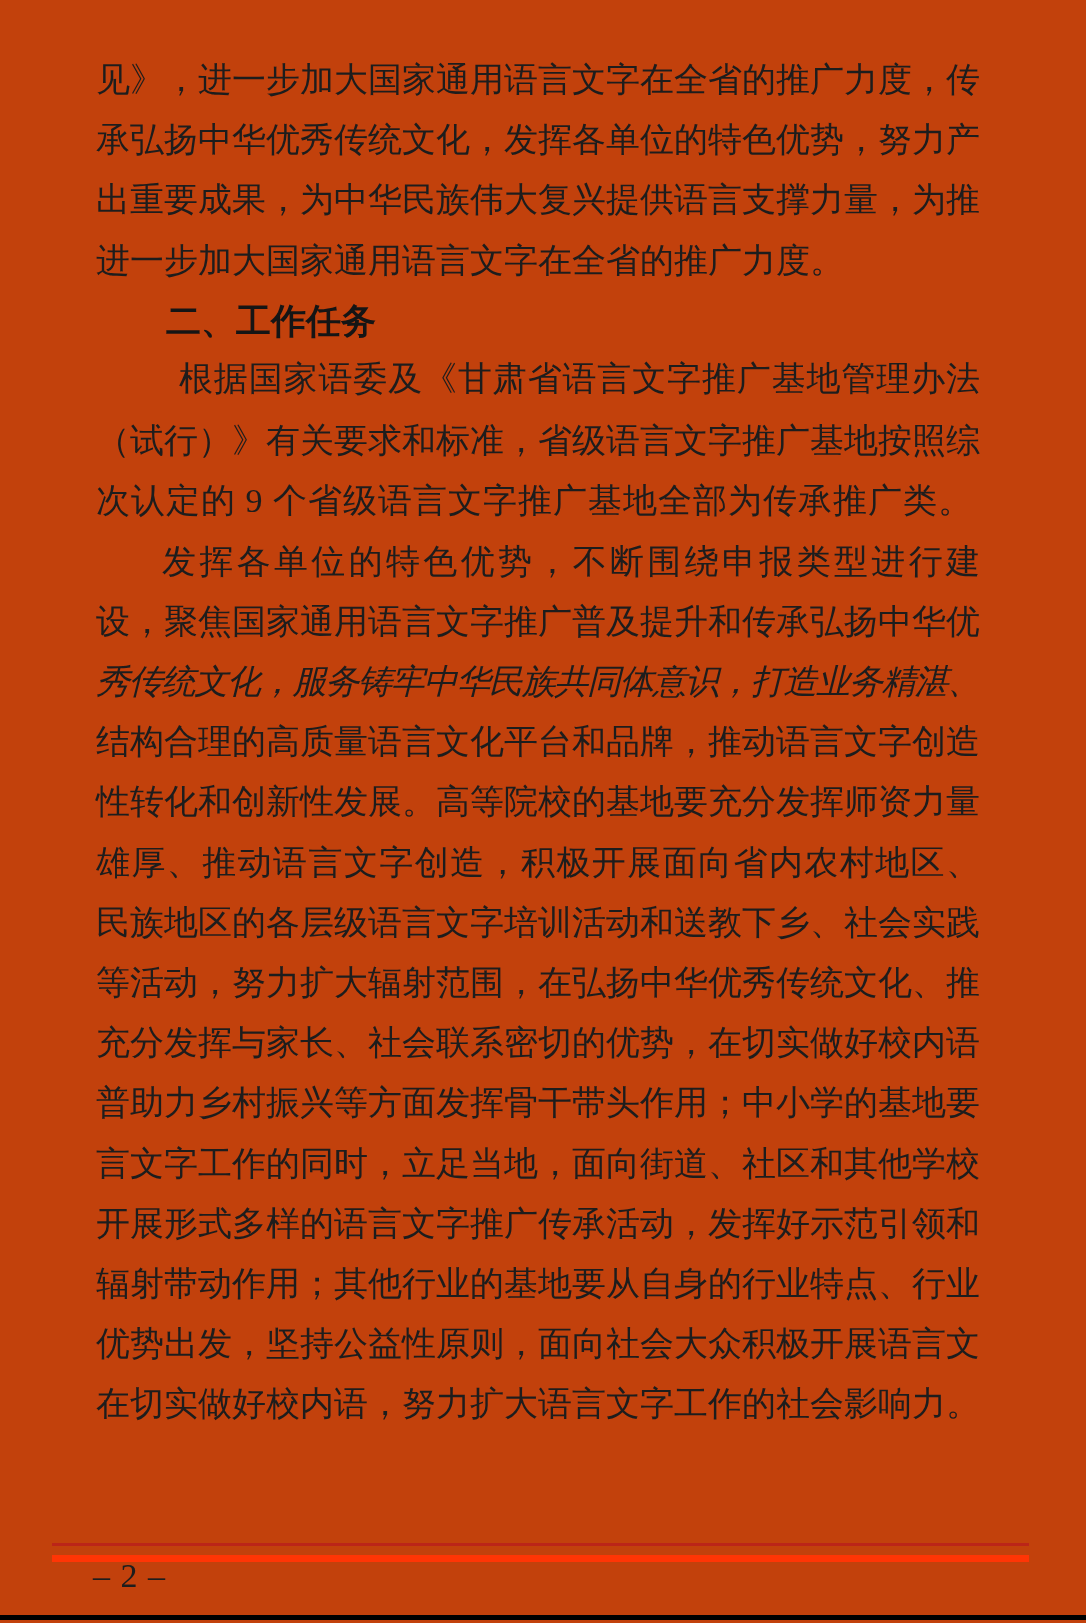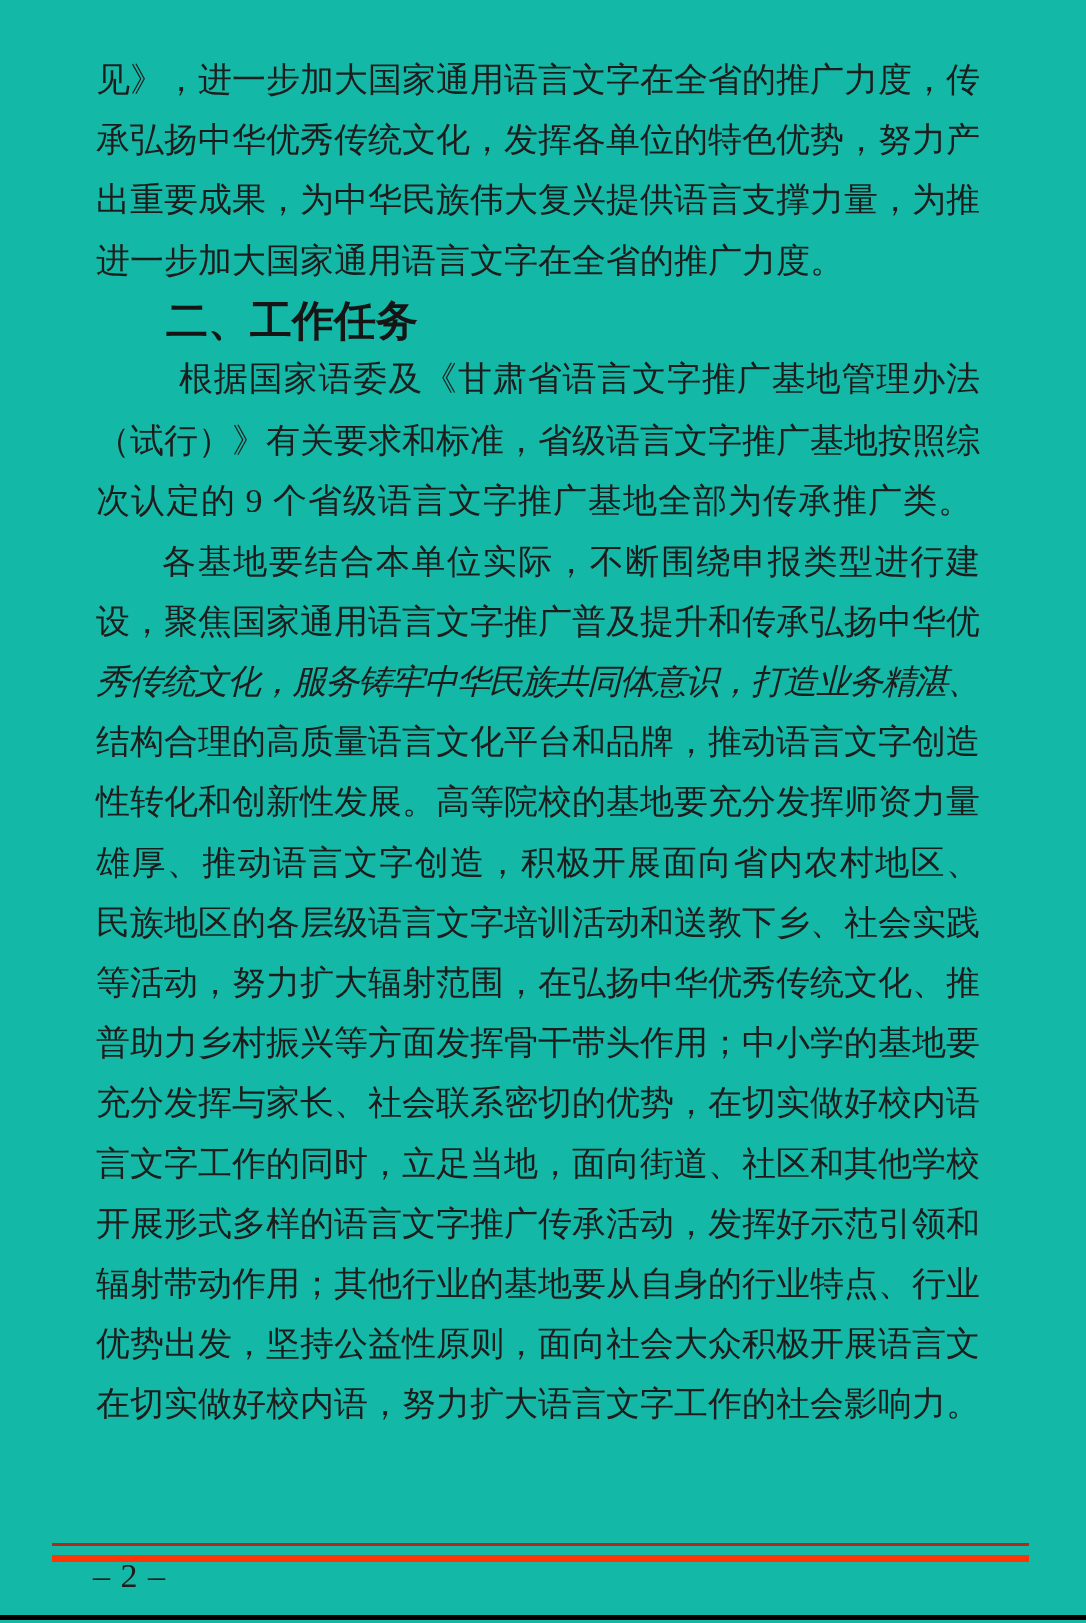--- a/index.html
+++ b/index.html
@@ -1,20 +1,20 @@
 <!DOCTYPE html>
 <html><head>
 <meta charset="utf-8">
 <style>
   html, body { margin: 0; padding: 0; background: #ffffff; }
   .page {
     position: relative;
     width: 1086px;
     height: 1623px;
-    background: #14b8a6;
+    background: #c2410c;
     overflow: hidden;
     font-family: "Liberation Serif", "DejaVu Serif", serif;
   }
   .textblock {
     position: absolute;
     left: 96px;
     top: 50px;
     width: 884px;
     font-size: 34px;
     line-height: 60.2px;
@@ -30,21 +30,21 @@
     text-align: left;
     text-align-last: left;
   }
   .ln-tight { letter-spacing: -1.26px; font-style: italic; }
   .ln-wide  { letter-spacing: 1px; }
   .ind-a { text-indent: 83px; font-family: Liberation Mono, monospace; }
   .ind-b { text-indent: 66px; }
   .heading {
     font-family: "Liberation Sans", "DejaVu Sans", sans-serif;
     font-weight: bold;
-    font-size: 42px;
+    font-size: 35px;
     padding-left: 70px;
     text-align: left;
     text-align-last: left;
     color: #151515;
   }
   .rule-thin {
     position: absolute;
     left: 52px;
     top: 1543px;
     width: 977px;
@@ -84,30 +84,30 @@
 
   <div class="textblock">
     <div class="ln">见》，进一步加大国家通用语言文字在全省的推广力度，传</div>
     <div class="ln">承弘扬中华优秀传统文化，发挥各单位的特色优势，努力产</div>
     <div class="ln">出重要成果，为中华民族伟大复兴提供语言支撑力量，为推</div>
     <div class="ln-end">进一步加大国家通用语言文字在全省的推广力度。</div>
     <div class="heading">二、工作任务</div>
     <div class="ln ind-a">根据国家语委及《甘肃省语言文字推广基地管理办法</div>
     <div class="ln">（试行）》有关要求和标准，省级语言文字推广基地按照综</div>
     <div class="ln-end ln-wide">次认定的 9 个省级语言文字推广基地全部为传承推广类。</div>
-    <div class="ln ind-b">各基地要结合本单位实际，不断围绕申报类型进行建</div>
+    <div class="ln ind-b">发挥各单位的特色优势，不断围绕申报类型进行建</div>
     <div class="ln">设，聚焦国家通用语言文字推广普及提升和传承弘扬中华优</div>
     <div class="ln ln-tight">秀传统文化，服务铸牢中华民族共同体意识，打造业务精湛、</div>
     <div class="ln">结构合理的高质量语言文化平台和品牌，推动语言文字创造</div>
     <div class="ln">性转化和创新性发展。高等院校的基地要充分发挥师资力量</div>
     <div class="ln">雄厚、推动语言文字创造，积极开展面向省内农村地区、</div>
     <div class="ln">民族地区的各层级语言文字培训活动和送教下乡、社会实践</div>
     <div class="ln">等活动，努力扩大辐射范围，在弘扬中华优秀传统文化、推</div>
+    <div class="ln">充分发挥与家长、社会联系密切的优势，在切实做好校内语</div>
     <div class="ln">普助力乡村振兴等方面发挥骨干带头作用；中小学的基地要</div>
-    <div class="ln">充分发挥与家长、社会联系密切的优势，在切实做好校内语</div>
     <div class="ln">言文字工作的同时，立足当地，面向街道、社区和其他学校</div>
     <div class="ln">开展形式多样的语言文字推广传承活动，发挥好示范引领和</div>
     <div class="ln">辐射带动作用；其他行业的基地要从自身的行业特点、行业</div>
     <div class="ln">优势出发，坚持公益性原则，面向社会大众积极开展语言文</div>
     <div class="ln-end">在切实做好校内语，努力扩大语言文字工作的社会影响力。</div>
   </div>
 
   <div class="rule-thin"></div>
   <div class="rule-thick"></div>
 

